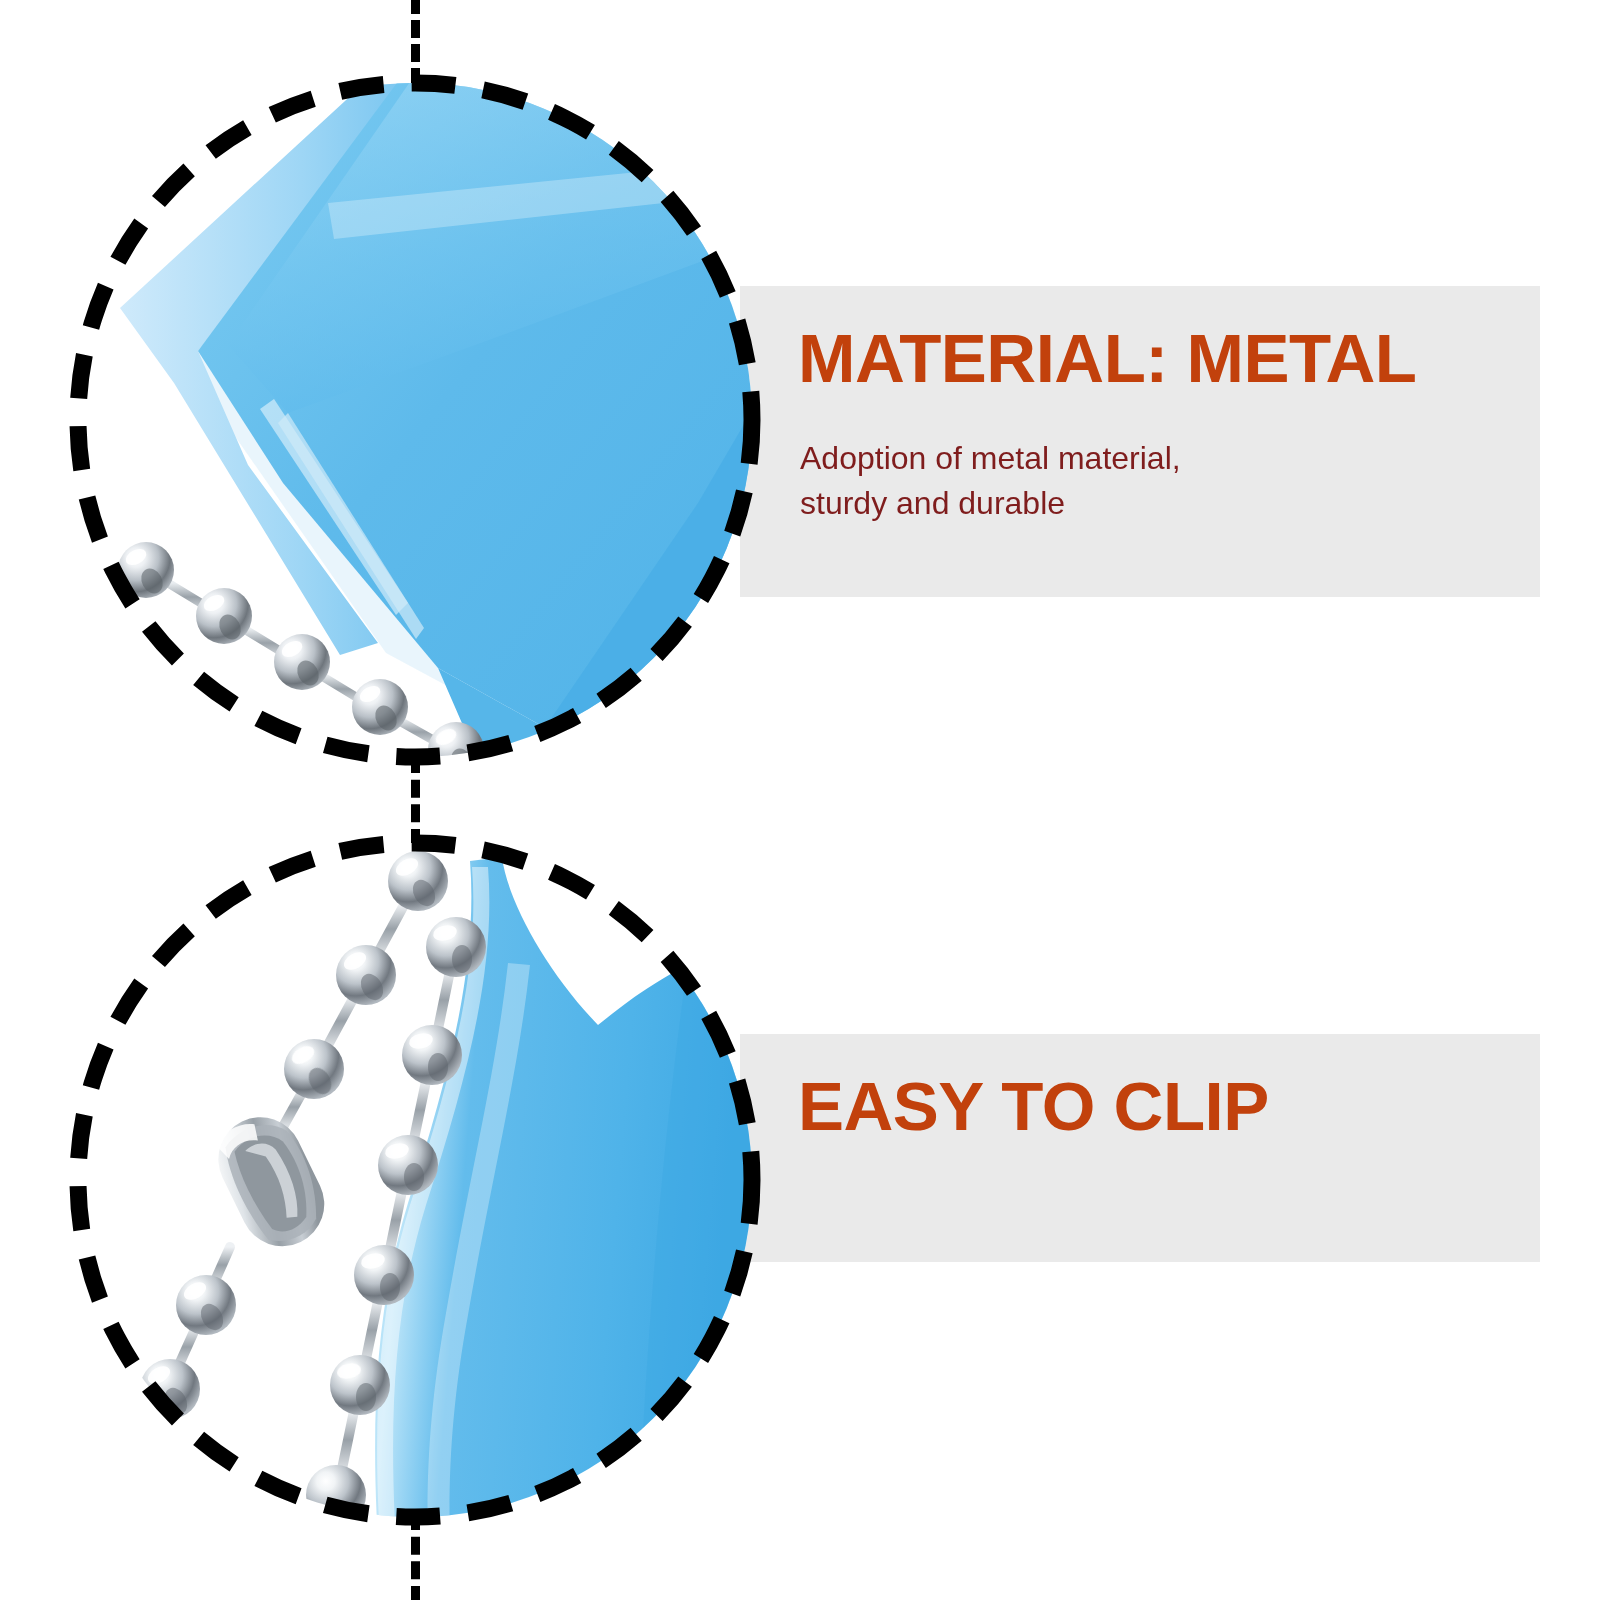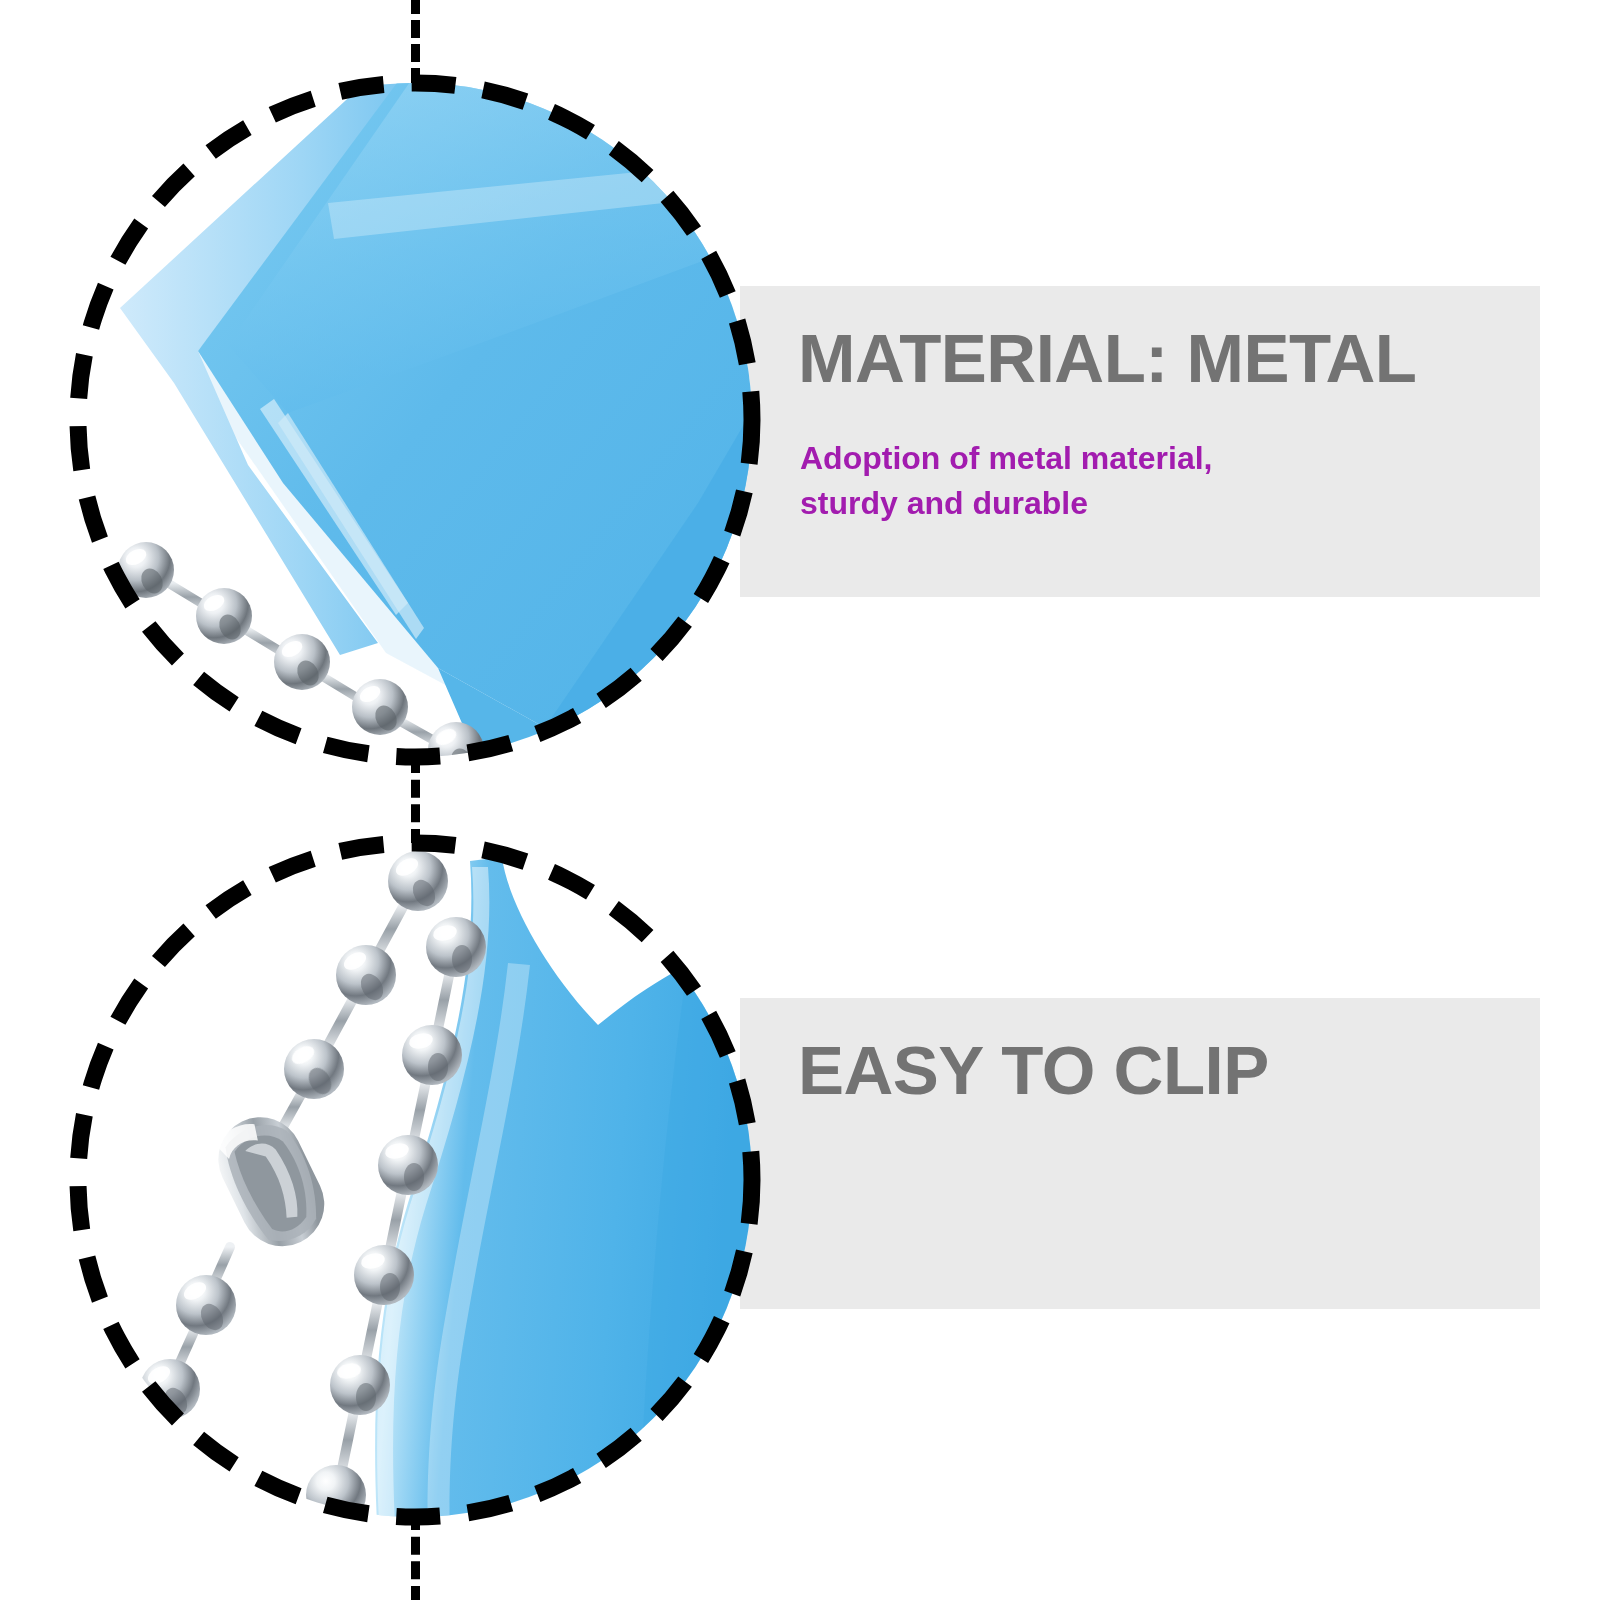--- a/index.html
+++ b/index.html
@@ -3,28 +3,28 @@
 <meta charset="utf-8">
 <style>
   html,body{margin:0;padding:0;background:#ffffff;}
   body{width:1600px;height:1600px;overflow:hidden;font-family:"Liberation Sans",sans-serif;}
   #stage{position:relative;width:1600px;height:1600px;background:#ffffff;}
 
   .panel{position:absolute;background:#eaeaea;}
   .panel .ttl{
     position:absolute;left:58px;top:38px;
     font-family:"Liberation Sans",sans-serif;
-    font-weight:700;color:#737373;
+    font-weight:700;color:#c2410c;
     letter-spacing:-0.5px;line-height:1;
     white-space:nowrap;
   }
   .panel .sub{
     position:absolute;left:60px;
     font-family:"Liberation Sans",sans-serif;
-    font-weight:700;color:#a21caf;
+    font-weight:400;color:#7f1d1d;
     line-height:1.42;white-space:pre-line;
   }
 
   .circ{position:absolute;border-radius:50%;overflow:hidden;background:#ffffff;}
   .ring{position:absolute;border-radius:50%;pointer-events:none;}
 
   .vline{position:absolute;width:0;border-left:9px dashed #000;}
 
   svg{display:block;}
 </style>
@@ -131,21 +131,21 @@
           </g>
         </g>
       </g>
     </svg>
   </div>
 
   <svg class="ring" style="left:60px;top:65px;" width="710" height="710" viewBox="0 0 710 710">
     <circle cx="355" cy="355" r="337" fill="none" stroke="#000000" stroke-width="17" stroke-dasharray="44 28" stroke-linecap="butt"></circle>
   </svg>
 
-  <div class="panel" style="left:740px;top:998px;width:800px;height:311px;">
+  <div class="panel" style="left:740px;top:1034px;width:800px;height:228px;">
     <div class="ttl" style="font-size:69px;">EASY TO CLIP</div>
   </div>
 
   <div class="circ" style="left:78px;top:843px;width:674px;height:674px;">
     <svg width="674" height="674" viewBox="0 0 674 674" aria-hidden="true">
       <defs>
         <linearGradient id="handleGrad" x1="0" y1="0" x2="1" y2="0.15">
           <stop offset="0%" stop-color="#8fd3f4"></stop>
           <stop offset="14%" stop-color="#bfe6f9"></stop>
           <stop offset="30%" stop-color="#63bcec"></stop>

